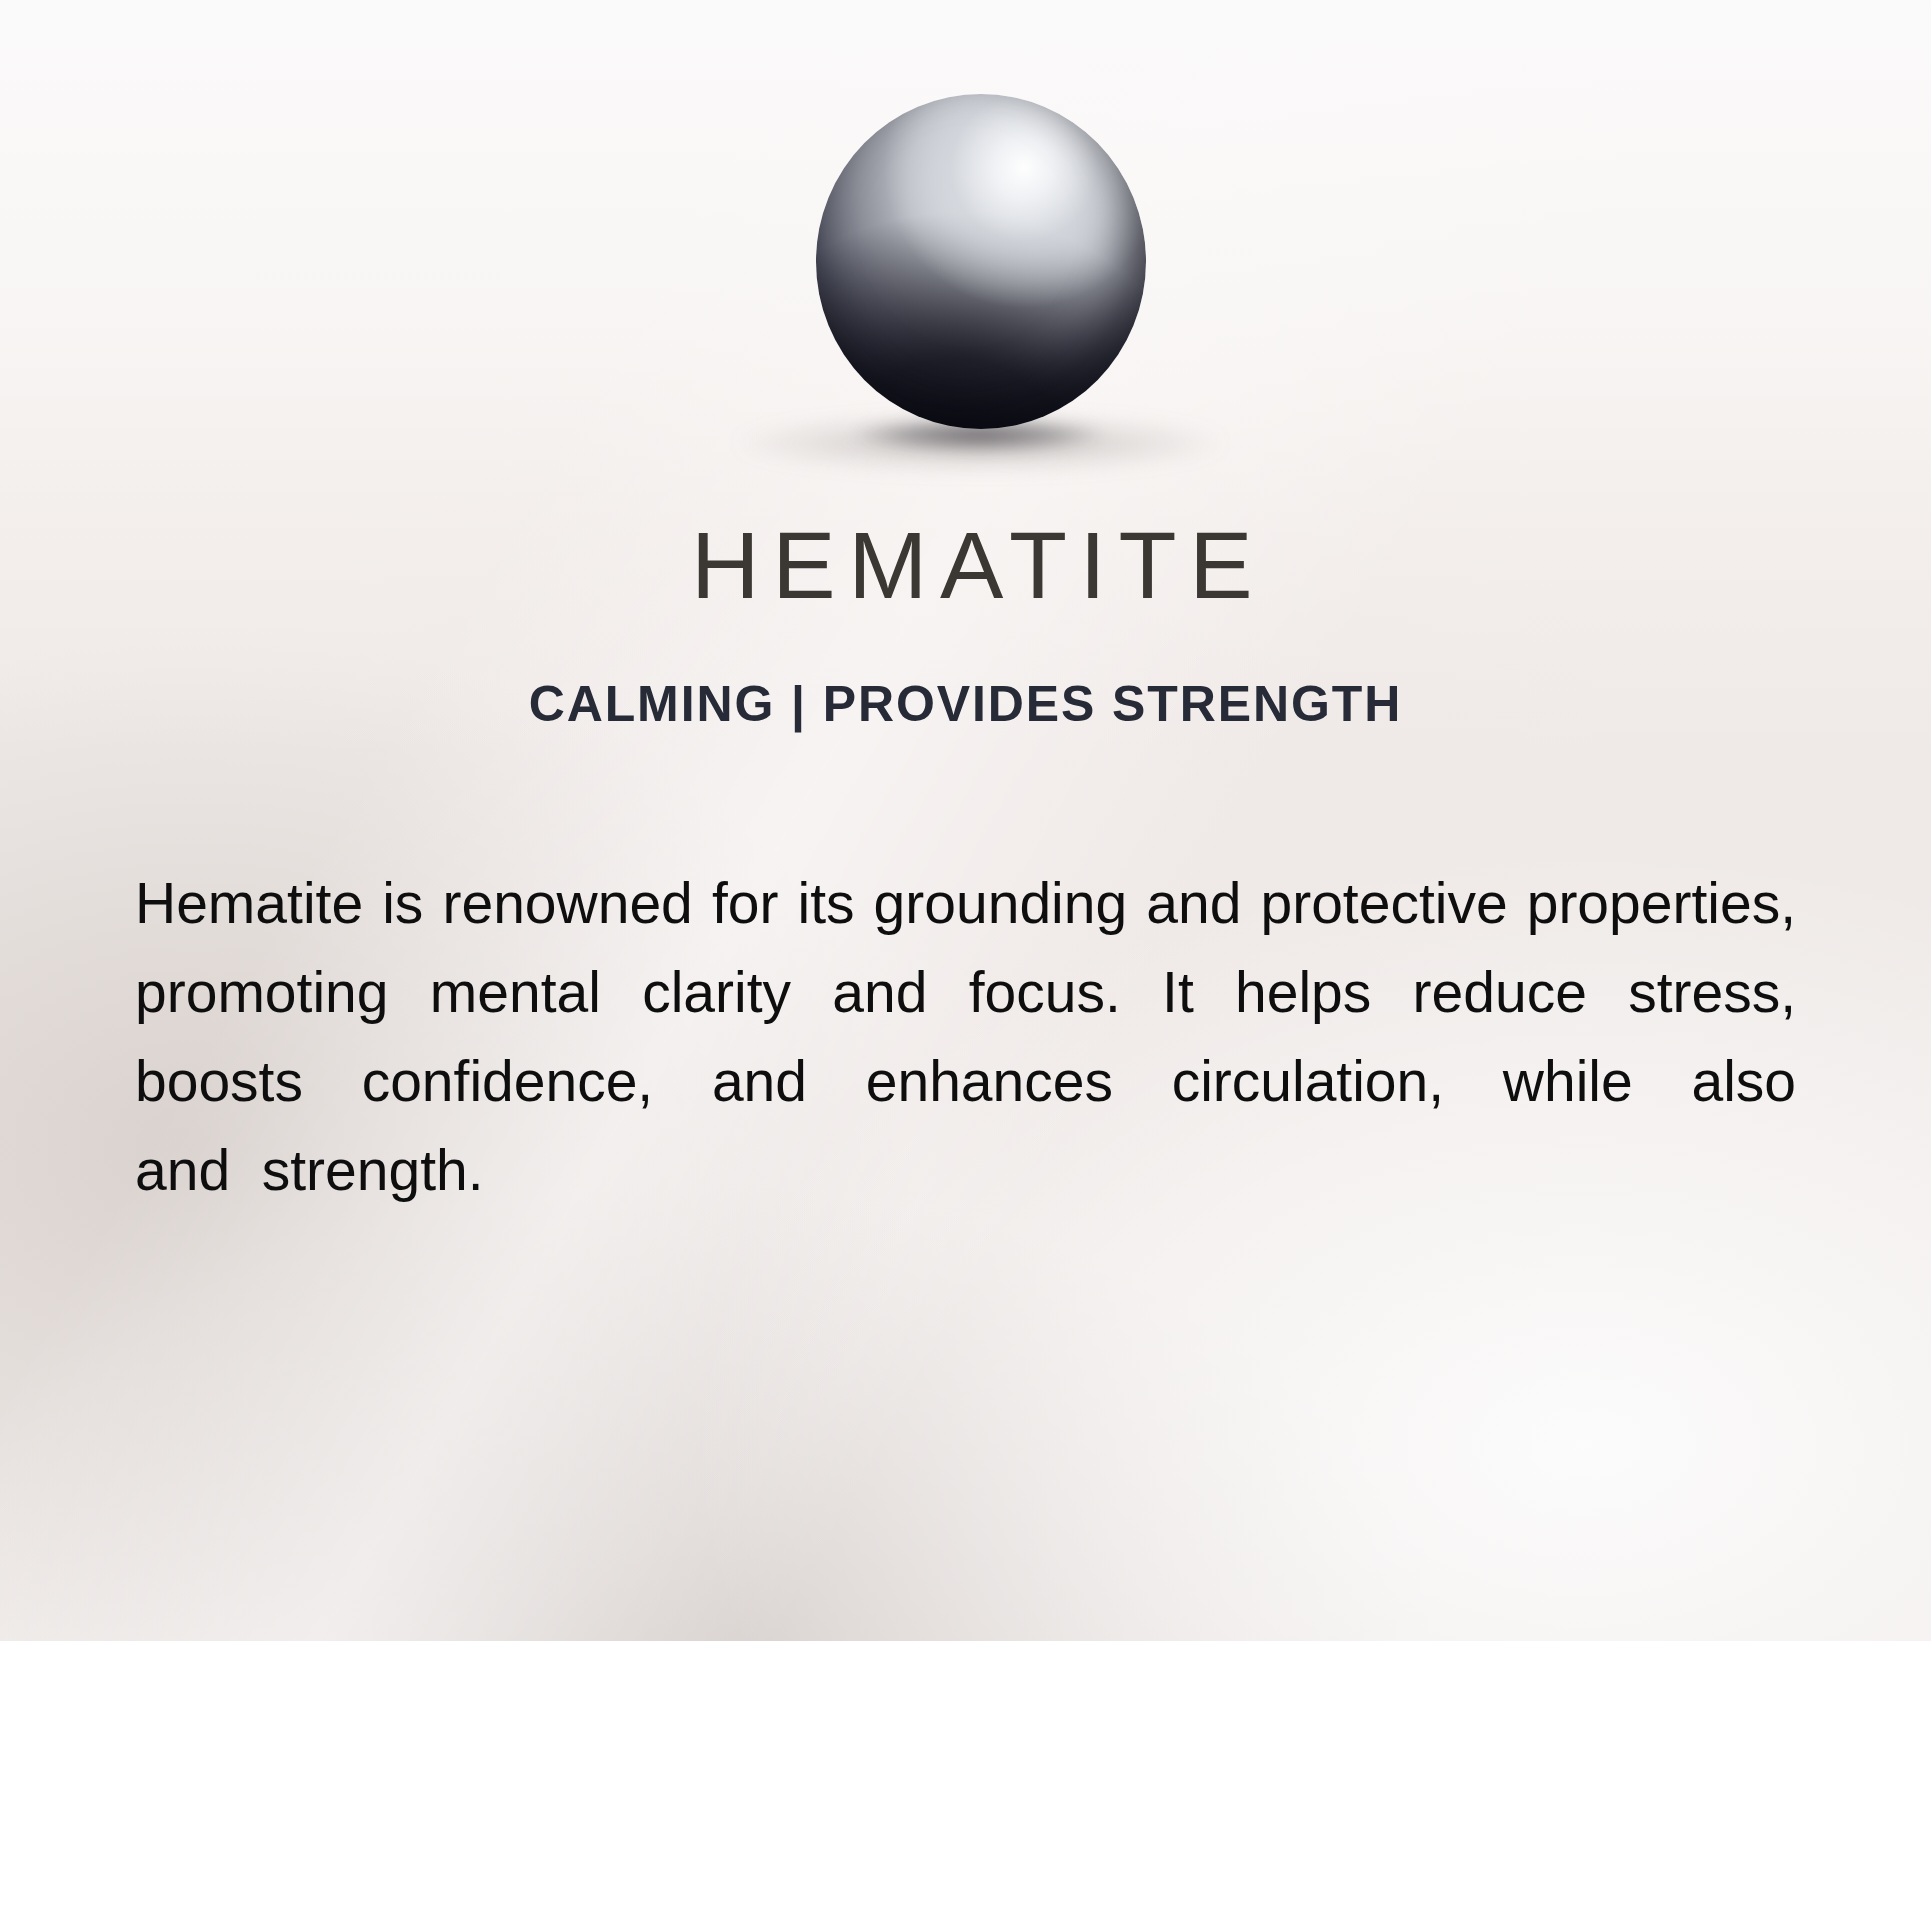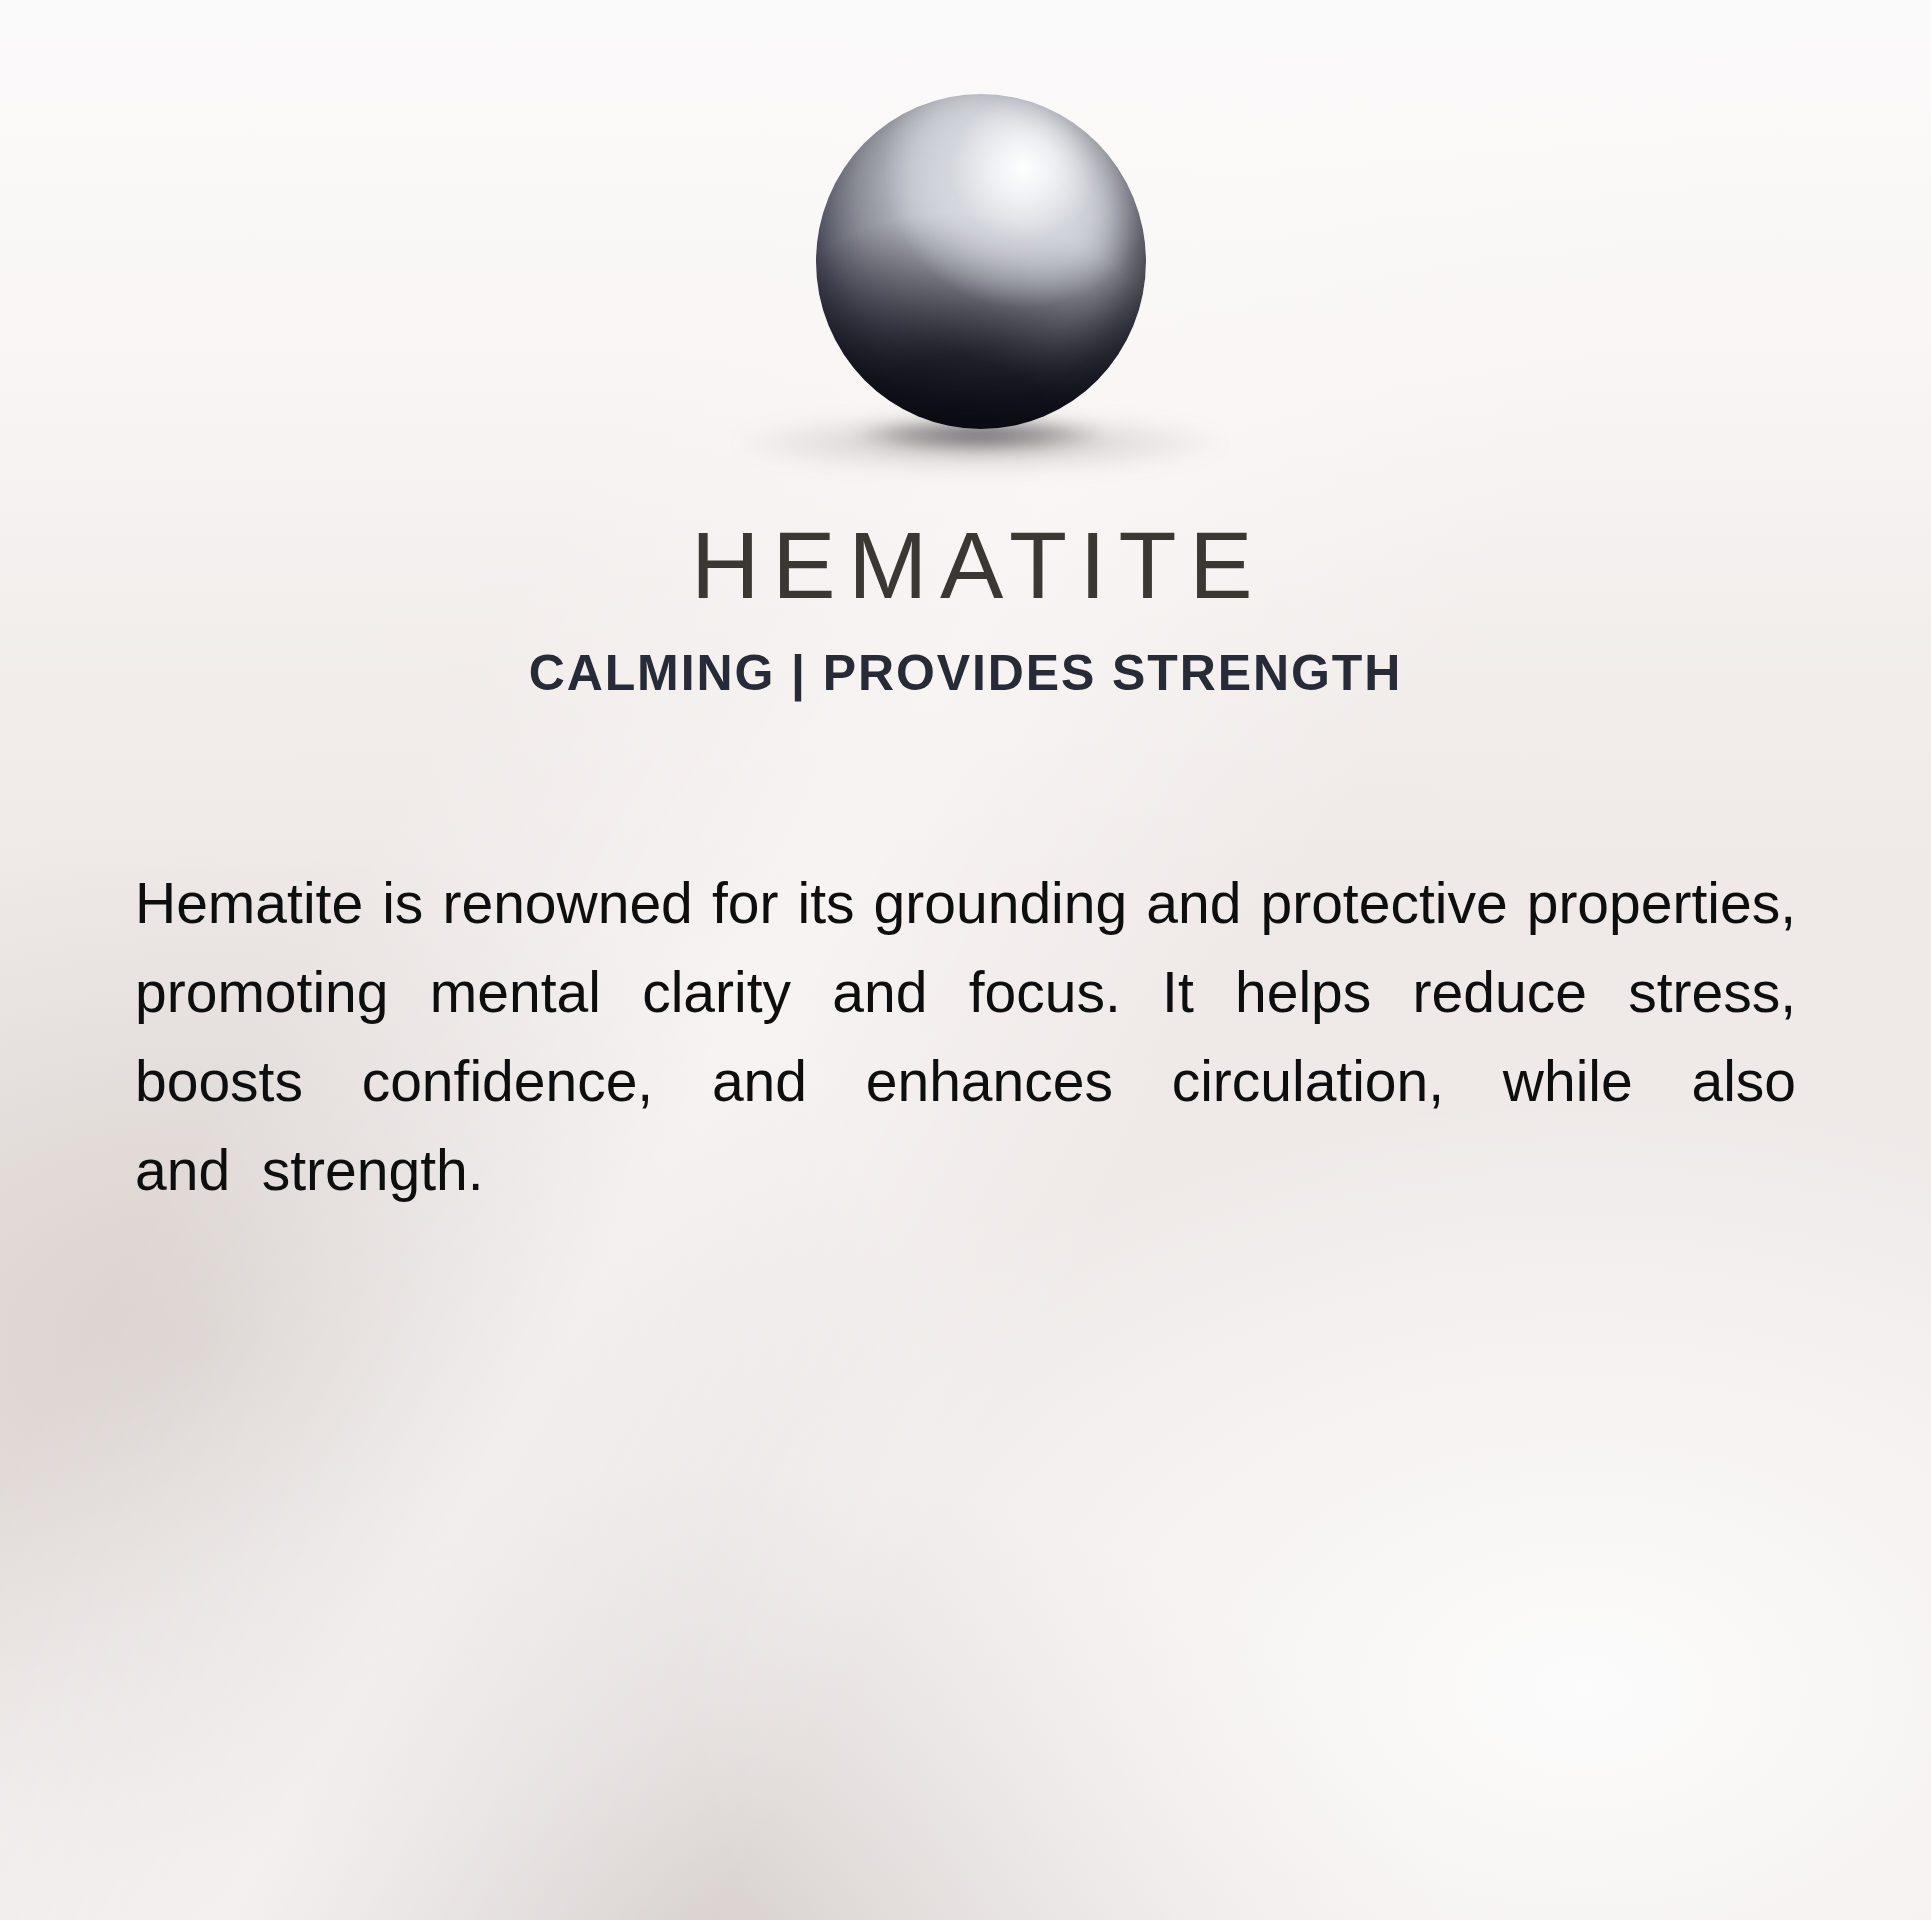--- a/index.html
+++ b/index.html
@@ -2,21 +2,21 @@
 <html><head>
 <meta charset="utf-8">
 <style>
   html, body { margin: 0; padding: 0; }
   body {
     width: 1931px; height: 1931px;
     font-family: "Liberation Sans", sans-serif;
   }
   .canvas {
     position: relative;
-    width: 1931px; height: 1920px;
+    width: 1931px; height: 1641px;
     overflow: hidden;
     background-color: #efeae8;
     background-image:
       
       linear-gradient(180deg, rgba(251,250,250,1) 0%, rgba(250,248,247,0.9) 16%, rgba(248,244,242,0.45) 32%, rgba(248,244,242,0) 46%),
       
       radial-gradient(ellipse 1448px 966px at 82% 88%, rgba(253,253,253,0.92), rgba(253,253,253,0) 62%),
       
       linear-gradient(120deg, rgba(255,255,255,0) 28%, rgba(255,255,255,0.5) 44%, rgba(255,255,255,0) 60%),
       
@@ -65,21 +65,21 @@
     text-align: center;
     font-size: 95px;
     font-weight: 400;
     letter-spacing: 12.6px;
     padding-left: 12.6px; 
     line-height: 1;
     color: #3b3834;
   }
   .tagline {
     position: absolute;
-    left: 0; top: 648px; width: 100%;
+    left: 0; top: 679px; width: 100%;
     margin: 0;
     text-align: center;
     font-size: 50px;
     font-weight: 700;
     letter-spacing: 1.9px;
     line-height: 1;
     color: #272b37;
   }
   .description {
     position: absolute;

